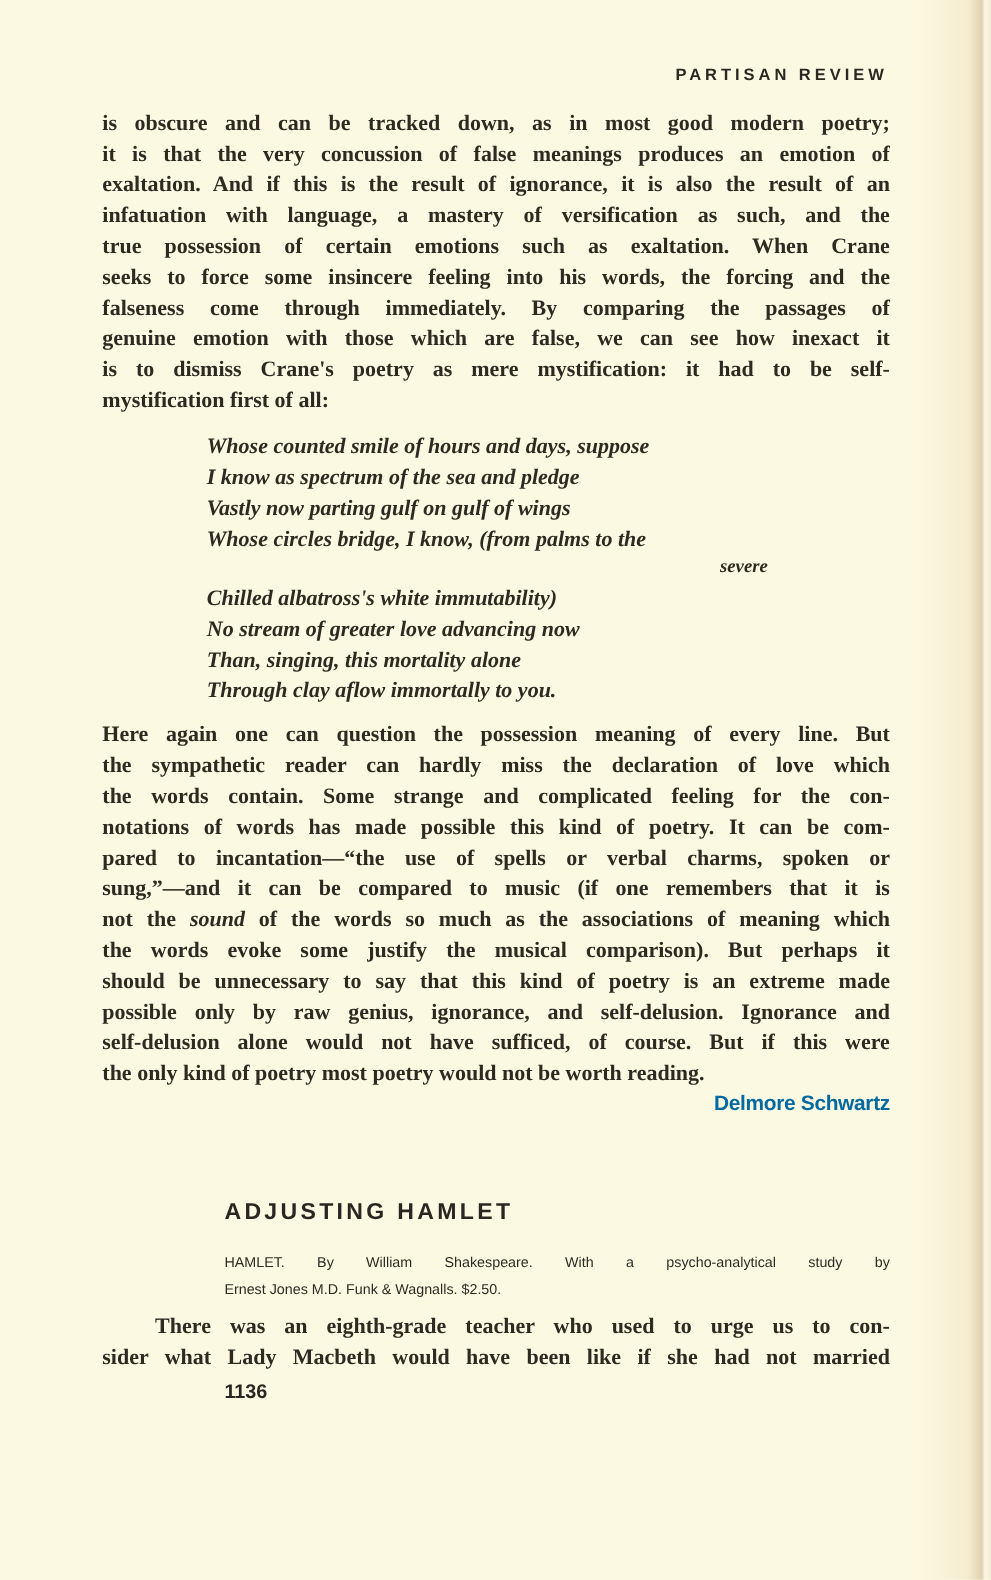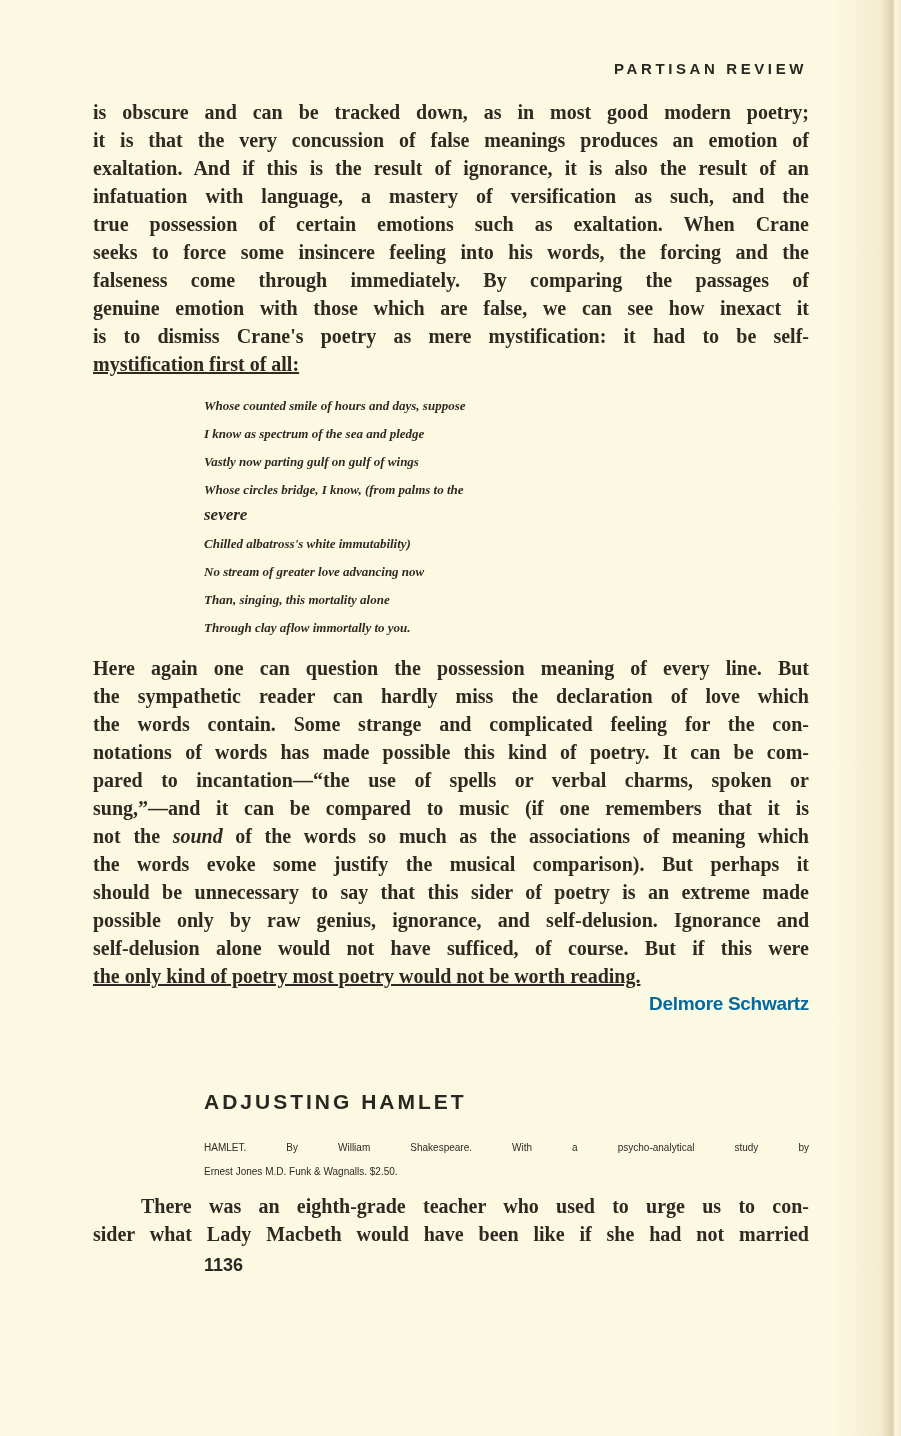--- a/index.html
+++ b/index.html
@@ -21,44 +21,44 @@
     font-weight: bold; font-size: 15px; letter-spacing: 3.6px;
     color: #2b2822;
   }
   .line {
     position: absolute; left: 93px; width: 716px;
     font-size: 20px; line-height: 28px; height: 28px;
     text-align: justify; text-align-last: justify;
     white-space: nowrap; overflow: visible;
     font-weight: bold; color: #2e2a22;
   }
-  .line.last { text-align-last: left; text-decoration: underline; }
+  .line.last { text-align-last: left; }
   .verse {
-    position: absolute; left: 204px;
-    font-size: 13px; line-height: 28px; height: 28px;
+    position: absolute; left: 188px;
+    font-size: 20px; line-height: 28px; height: 28px;
     font-style: italic; font-weight: bold; white-space: nowrap;
     color: #2e2a22;
   }
-  .verse.center { left: 204px; width: 494px; text-align: left; }
+  .verse.center { left: 204px; width: 494px; text-align: right; }
   .signature {
     position: absolute; top: 993px; right: 92px;
     font-family: "Liberation Sans", "DejaVu Sans", sans-serif;
     font-weight: bold; font-size: 19px; color: #0369a1;
     letter-spacing: -0.3px;
   }
   .section-title {
     position: absolute; top: 1090px; left: 204px;
     font-family: "Liberation Sans", "DejaVu Sans", sans-serif;
     font-weight: bold; font-size: 21px; letter-spacing: 3px;
     color: #2a2722;
   }
   .biblio {
     position: absolute; left: 204px; width: 605px;
     font-family: "Liberation Sans", "DejaVu Sans", sans-serif;
-    font-size: 10px; line-height: 24px; height: 24px;
+    font-size: 13px; line-height: 24px; height: 24px;
     color: #2e2a24; white-space: nowrap;
     text-align: justify; text-align-last: justify;
   }
   .biblio.last { text-align-last: left; }
   .page-number {
     position: absolute; top: 1255px; left: 204px;
     font-family: "Liberation Sans", "DejaVu Sans", sans-serif;
     font-weight: bold; font-size: 18px; color: #2a2722;
   }
   em.it { font-style: italic; margin-top: 27px; }
@@ -97,21 +97,21 @@
 
 <div>
   <div class="line" style="top:654px">Here again one can question the possession meaning of every line. But</div>
   <div class="line" style="top:682px">the sympathetic reader can hardly miss the declaration of love which</div>
   <div class="line" style="top:710px">the words contain. Some strange and complicated feeling for the con-</div>
   <div class="line" style="top:738px">notations of words has made possible this kind of poetry. It can be com-</div>
   <div class="line" style="top:766px">pared to incantation—“the use of spells or verbal charms, spoken or</div>
   <div class="line" style="top:794px">sung,”—and it can be compared to music (if one remembers that it is</div>
   <div class="line" style="top:822px"><span>not the </span><em class="it">sound</em><span> of the words so much as the associations of meaning which</span></div>
   <div class="line" style="top:850px">the words evoke some justify the musical comparison). But perhaps it</div>
-  <div class="line" style="top:878px">should be unnecessary to say that this sider of poetry is an extreme made</div>
+  <div class="line" style="top:878px">should be unnecessary to say that this kind of poetry is an extreme made</div>
   <div class="line" style="top:906px">possible only by raw genius, ignorance, and self-delusion. Ignorance and</div>
   <div class="line" style="top:934px">self-delusion alone would not have sufficed, of course. But if this were</div>
   <div class="line last" style="top:962px">the only kind of poetry most poetry would not be worth reading.</div>
 </div>
 
 <div class="signature">Delmore Schwartz</div>
 
 <div class="section-title">ADJUSTING HAMLET</div>
 
 <div>

